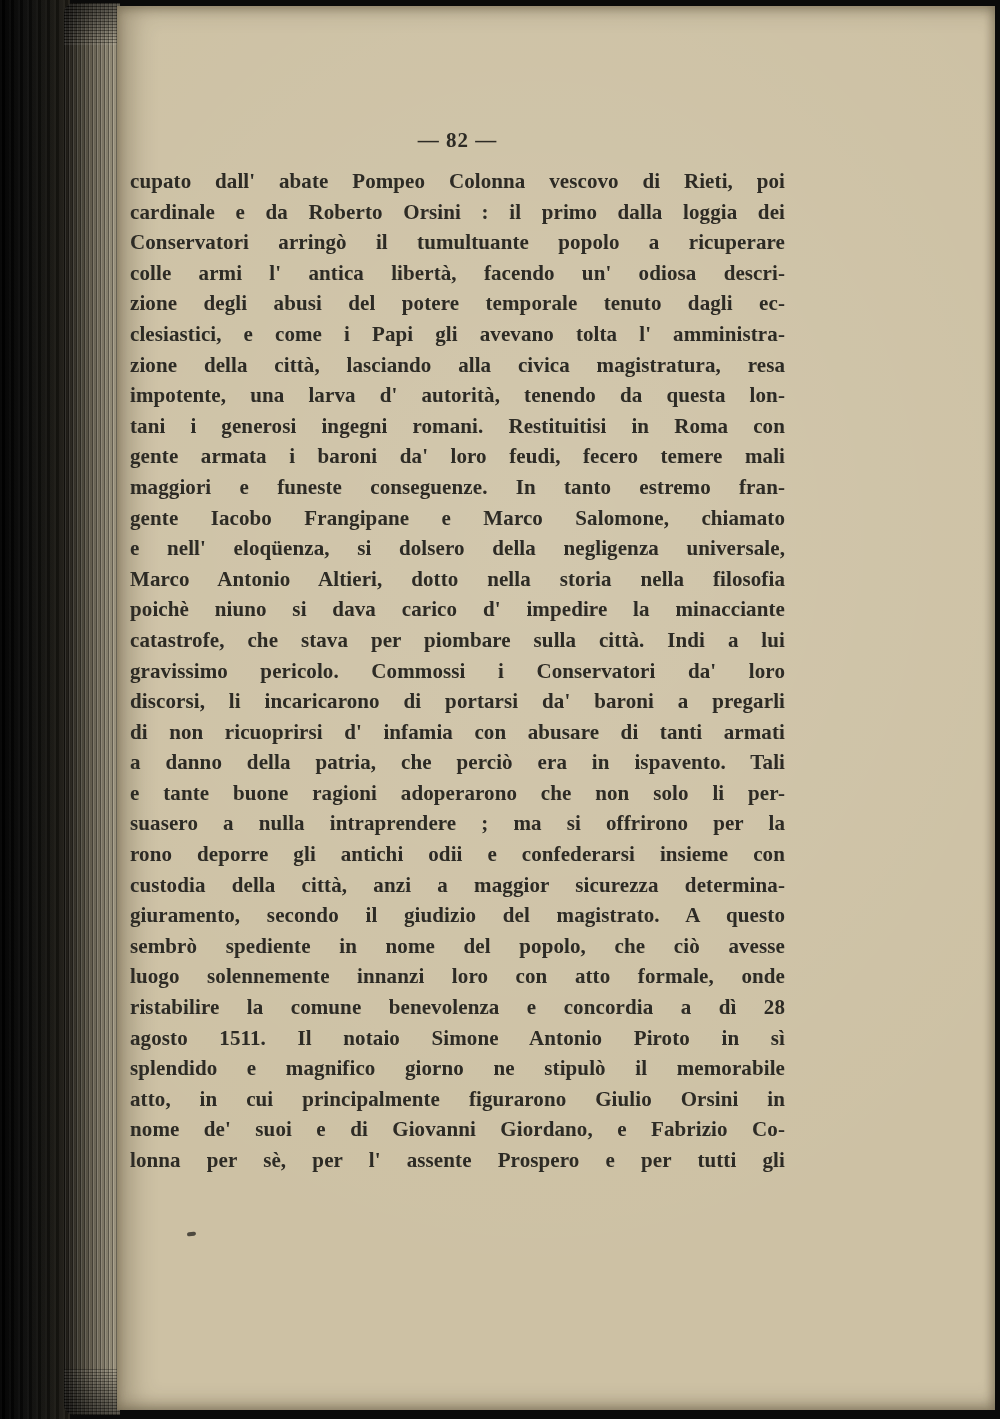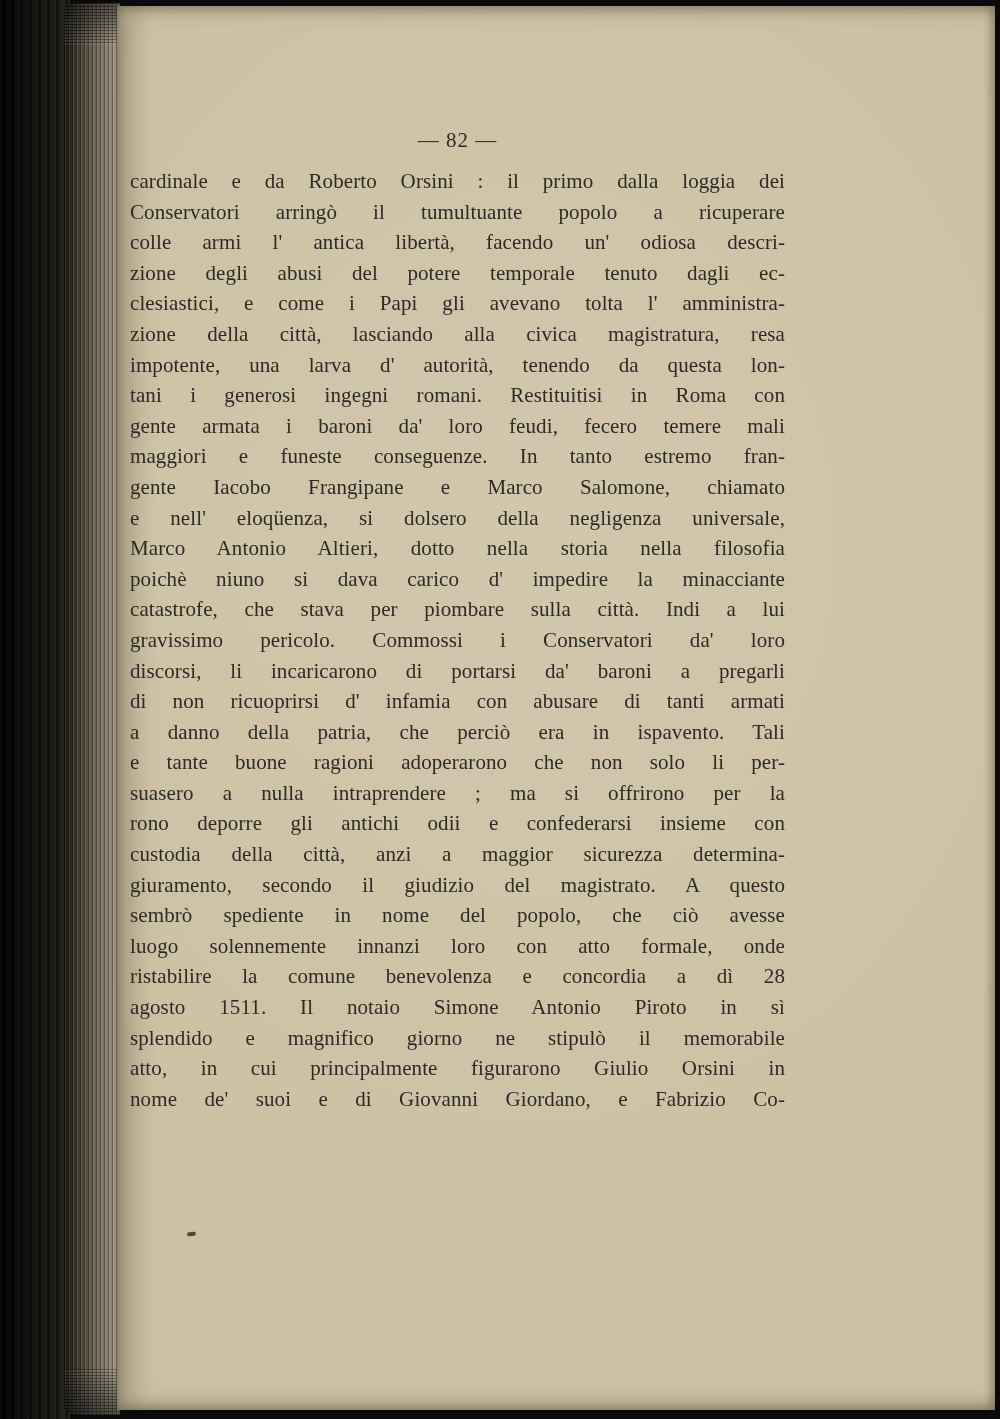--- a/index.html
+++ b/index.html
@@ -7,20 +7,21 @@
   body {
     width: 1000px; height: 1419px;
     overflow: hidden;
     font-family: "Liberation Serif", "DejaVu Serif", serif;
   }
   .scene {
     position: relative;
     width: 1000px; height: 1419px;
     background: #0a0a0a;
     overflow: hidden;
+    font-weight: bold;
   }
   
   .binding {
     position: absolute;
     left: 0; top: 0; bottom: 0;
     width: 70px;
     background:
       repeating-linear-gradient(90deg,
         rgba(255,255,255,0.035) 0 2px, rgba(0,0,0,0.25) 2px 5px, rgba(255,255,255,0.02) 5px 9px),
       linear-gradient(90deg, #000 0%, #0c0c0b 35%, #161511 70%, #232019 100%);
@@ -107,20 +108,21 @@
 <body>
 
 <div class="scene">
   <div class="binding"></div>
   <div class="page-edges"></div>
   <div class="page">
     <div class="speck"></div>
   </div>
   <div class="page-number">— 82 —</div>
   <div class="text-block">
+      <div class="line">cupato dall' abate Pompeo Colonna vescovo di Rieti, poi</div>
       <div class="line">cardinale e da Roberto Orsini : il primo dalla loggia dei</div>
       <div class="line">Conservatori arringò il tumultuante popolo a ricuperare</div>
       <div class="line">colle armi l' antica libertà, facendo un' odiosa descri-</div>
       <div class="line">zione degli abusi del potere temporale tenuto dagli ec-</div>
       <div class="line">clesiastici, e come i Papi gli avevano tolta l' amministra-</div>
       <div class="line">zione della città, lasciando alla civica magistratura, resa</div>
       <div class="line">impotente, una larva d' autorità, tenendo da questa lon-</div>
       <div class="line">tani i generosi ingegni romani. Restituitisi in Roma con</div>
       <div class="line">gente armata i baroni da' loro feudi, fecero temere mali</div>
       <div class="line">maggiori e funeste conseguenze. In tanto estremo fran-</div>
@@ -138,14 +140,15 @@
       <div class="line">rono deporre gli antichi odii e confederarsi insieme con</div>
       <div class="line">custodia della città, anzi a maggior sicurezza determina-</div>
       <div class="line">giuramento, secondo il giudizio del magistrato. A questo</div>
       <div class="line">sembrò spediente in nome del popolo, che ciò avesse</div>
       <div class="line">luogo solennemente innanzi loro con atto formale, onde</div>
       <div class="line">ristabilire la comune benevolenza e concordia a dì 28</div>
       <div class="line">agosto 1511. Il notaio Simone Antonio Piroto in sì</div>
       <div class="line">splendido e magnifico giorno ne stipulò il memorabile</div>
       <div class="line">atto, in cui principalmente figurarono Giulio Orsini in</div>
       <div class="line">nome de' suoi e di Giovanni Giordano, e Fabrizio Co-</div>
+      <div class="line">lonna per sè, per l' assente Prospero e per tutti gli</div>
     </div>
 </div>
 
 </body></html>

